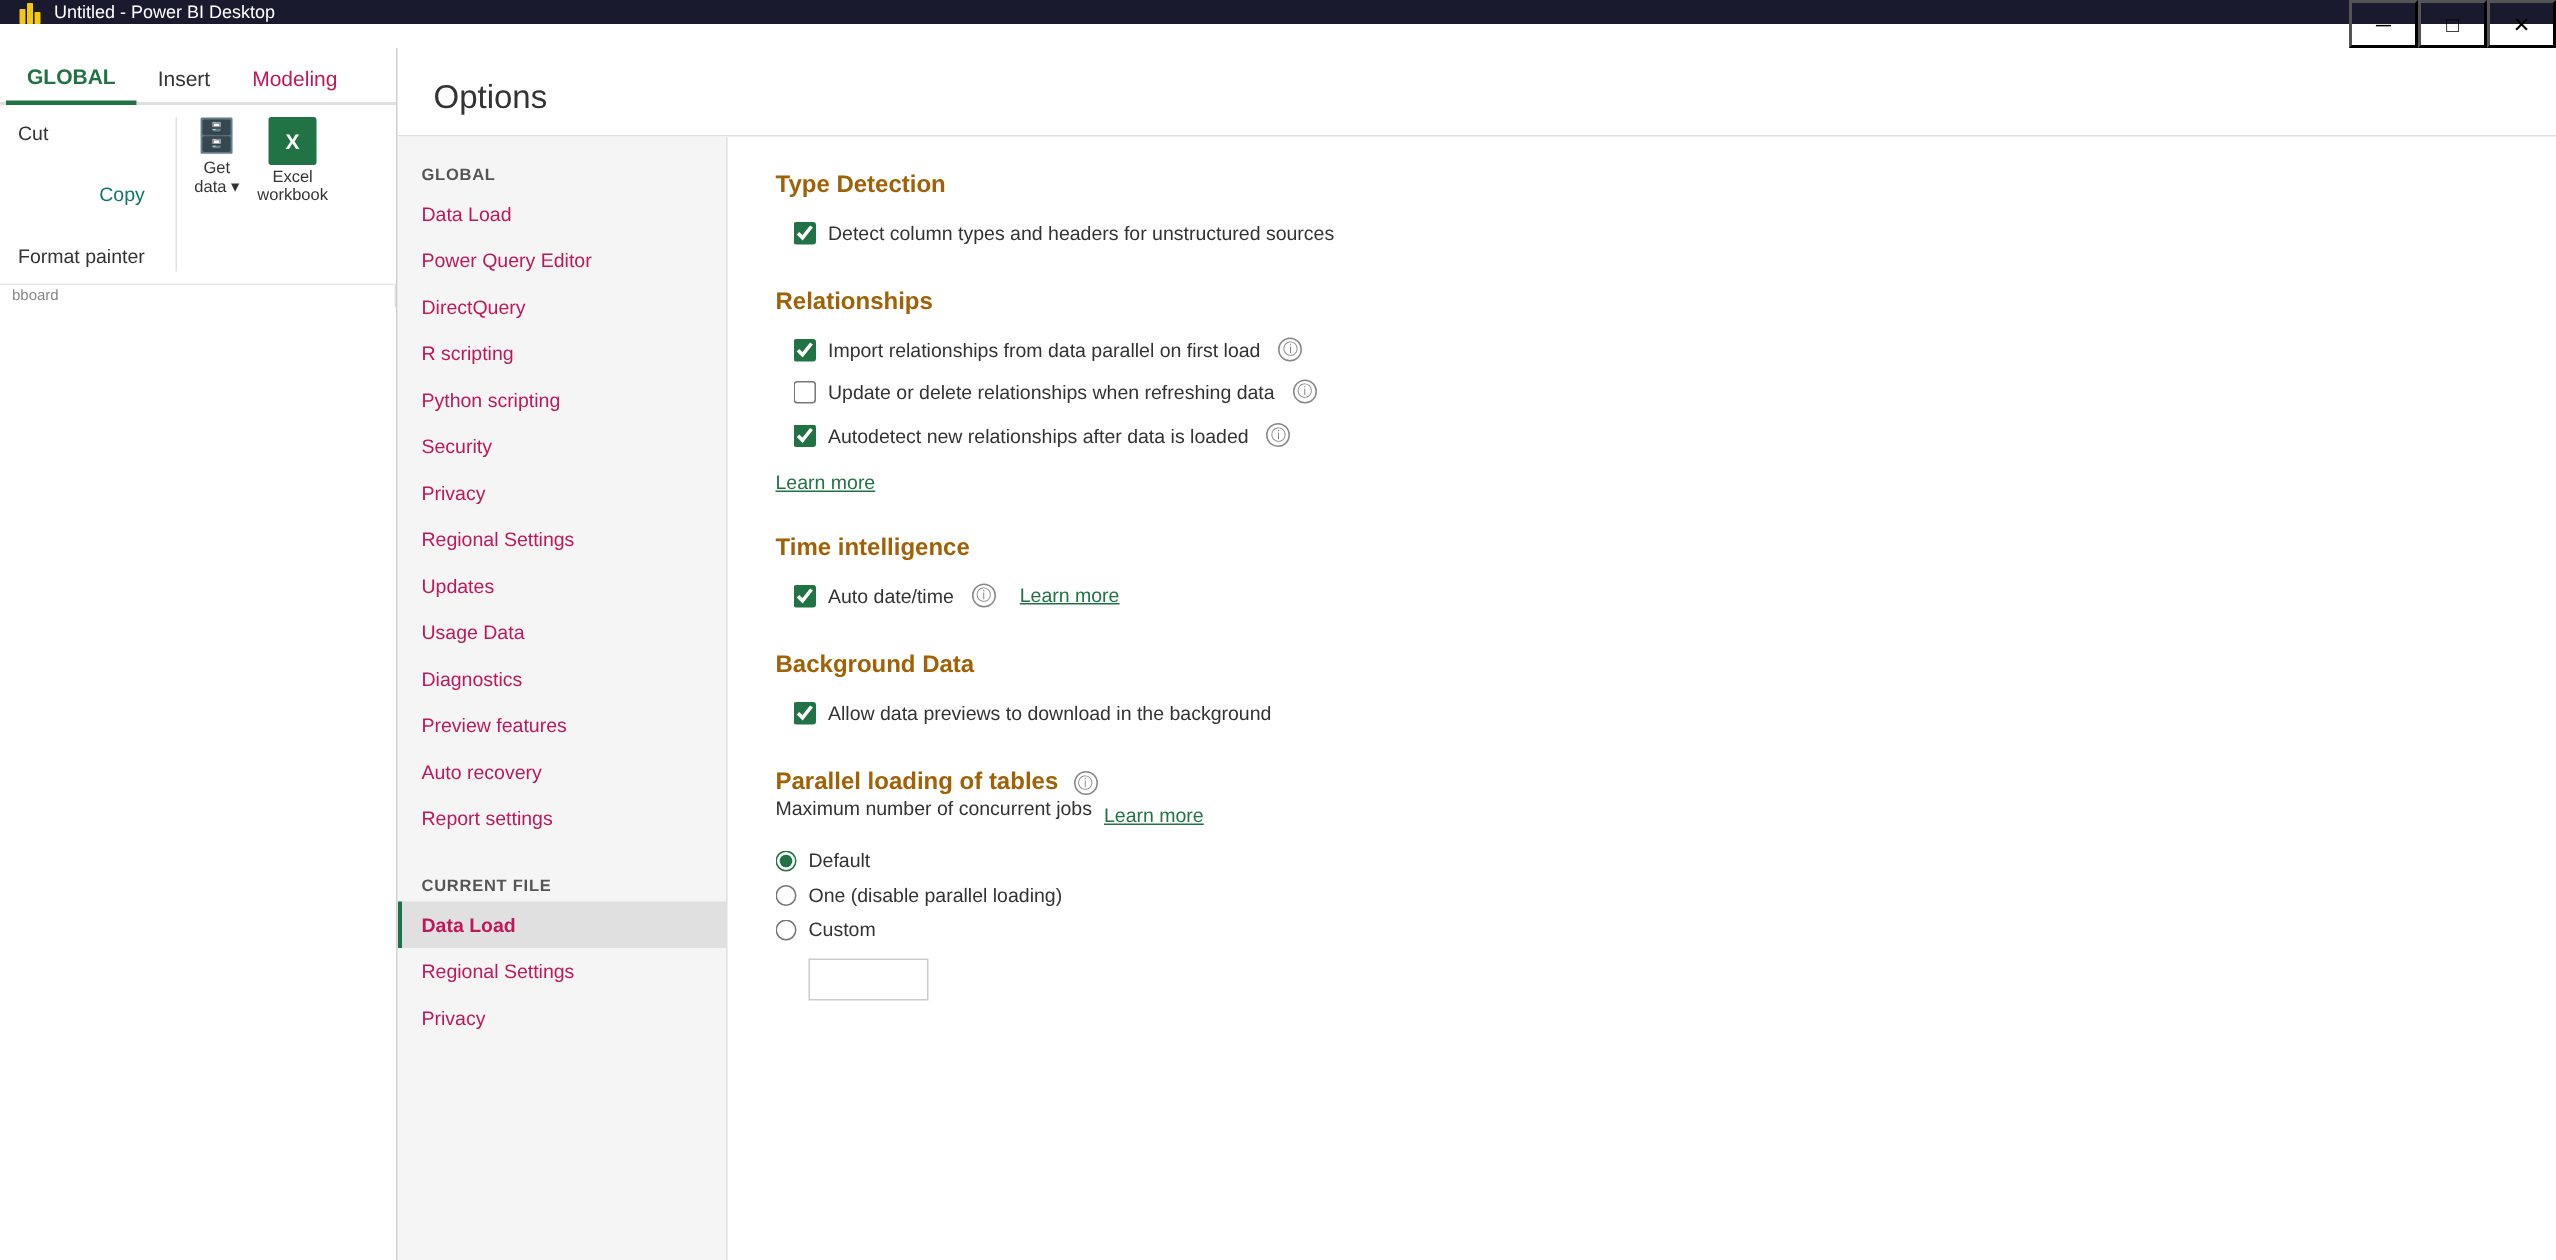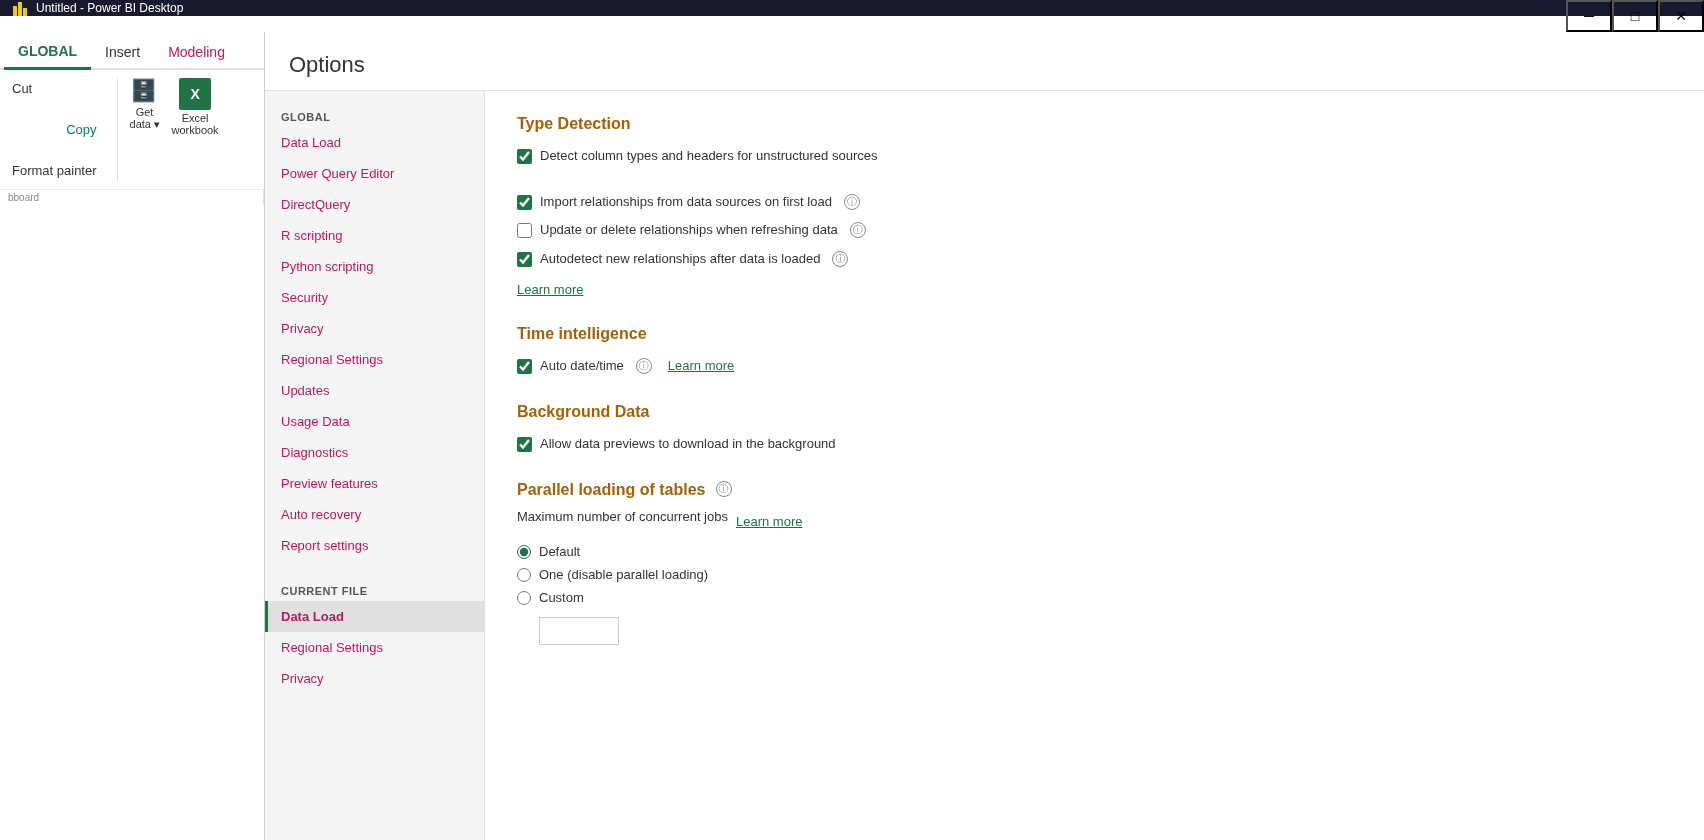--- a/index.html
+++ b/index.html
@@ -41,21 +41,21 @@
     .nav-item.active { background: #e0e0e0; border-left: 3px solid #217346; padding-left: 13px; font-weight: 600; }
 
     
     .options-content {
       flex: 1; overflow-y: auto; padding: 24px 32px;
     }
 
     .section-title { font-size: 16px; font-weight: 600; color: #a16207; margin-bottom: 14px; }
     .section-block { margin-bottom: 28px; }
 
-    .checkbox-row { display: flex; align-items: center; gap: 8px; margin-bottom: 10px; }
+    .checkbox-row { display: flex; align-items: flex-start; gap: 8px; margin-bottom: 10px; margin-left: 12px; }
     .checkbox-row input[type=checkbox] { width: 15px; height: 15px; margin-top: 1px; accent-color: #217346; flex-shrink: 0; }
     .checkbox-row label { font-size: 13px; color: #333; line-height: 1.4; }
     .info-icon {
       display: inline-flex; align-items: center; justify-content: center;
       width: 16px; height: 16px; border-radius: 50%; border: 1px solid #888;
       font-size: 10px; color: #888; cursor: pointer; margin-left: 4px; flex-shrink: 0;
     }
 
     .learn-more { color: #217346; text-decoration: underline; font-size: 13px; cursor: pointer; display: inline-block; margin-top: 4px; }
 
@@ -156,24 +156,25 @@
 
       <div class="section-block">
         <div class="section-title">Type Detection</div>
         <div class="checkbox-row">
           <input type="checkbox" id="td1" checked="" style="">
           <label for="td1">Detect column types and headers for unstructured sources</label>
         </div>
       </div>
 
       <div class="section-block">
+        <div class="section-title">Relationships</div>
 
         <div class="checkbox-row">
           <input type="checkbox" id="rel1" checked="" style="">
-          <label for="rel1">Import relationships from data sources on first load</label>
+          <label for="rel1">Import relationships from data parallel on first load</label>
           <span class="info-icon">ⓘ</span>
         </div>
         <div class="checkbox-row">
           <input type="checkbox" id="rel2" style="">
           <label for="rel2">Update or delete relationships when refreshing data</label>
           <span class="info-icon">ⓘ</span>
         </div>
         <div class="checkbox-row">
           <input type="checkbox" id="rel3" checked="" style="">
           <label for="rel3">Autodetect new relationships after data is loaded</label>
@@ -194,21 +195,21 @@
 
       <div class="section-block">
         <div class="section-title">Background Data</div>
         <div class="checkbox-row">
           <input type="checkbox" id="bg1" checked="" style="">
           <label for="bg1">Allow data previews to download in the background</label>
         </div>
       </div>
 
       <div class="section-block">
-        <div style="display:flex;align-items:flex-start;gap:6px;margin-bottom:10px;">
+        <div style="display:flex;align-items:center;gap:6px;">
           <div class="section-title" style="margin-bottom:0;">Parallel loading of tables</div>
           <span class="info-icon">ⓘ</span>
         </div>
         <div style="display:flex;align-items:center;gap:8px;margin-bottom:10px;">
           <span class="section-subtitle">Maximum number of concurrent jobs</span>
           <a class="learn-more" style="margin-top:0;">Learn more</a>
         </div>
         <div class="radio-row">
           <input type="radio" id="pl-default" name="parallel" checked="" style="">
           <label for="pl-default">Default</label>

